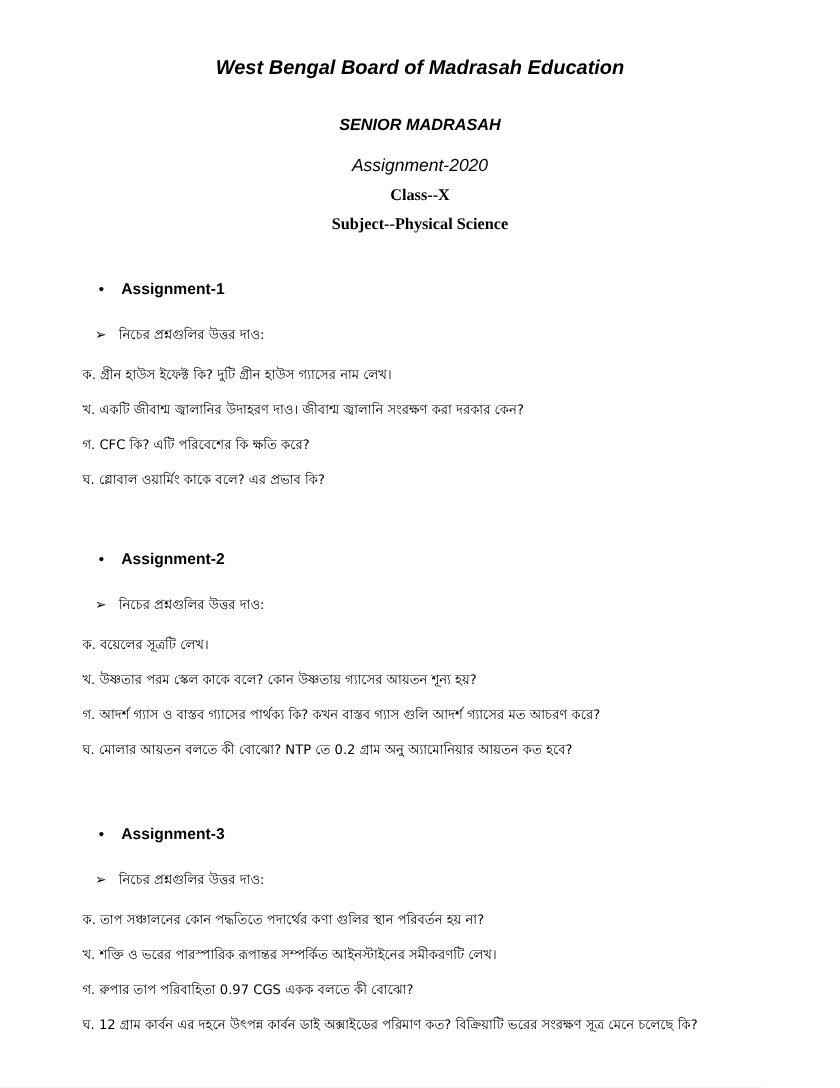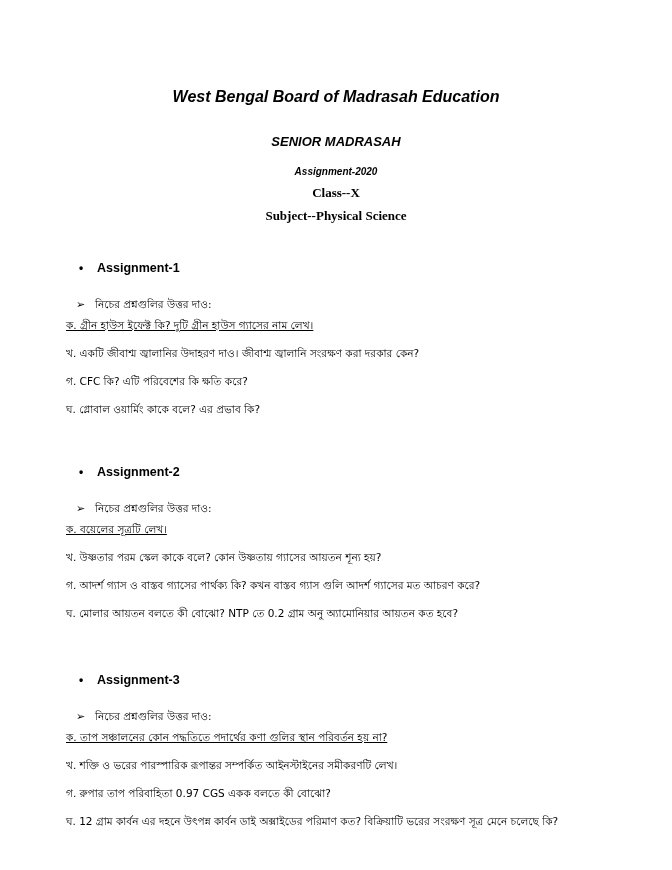--- a/index.html
+++ b/index.html
@@ -1,32 +1,32 @@
 <!DOCTYPE html>
 <html><head>
 <meta charset="utf-8">
 <style>
   html,body{margin:0;padding:0;background:#e8e8e8;}
   .page{
     width:672px;height:870px;margin:0 auto;background:#ffffff;color:#000000;
     font-family:"DejaVu Sans","Liberation Sans",sans-serif;
     position:relative;overflow:hidden;box-sizing:border-box;
   }
-  .header{ text-align:center; padding-top:88px; }
+  .header{ text-align:center; padding-top:46px; }
   .doc-title{
     font-family:"Liberation Sans","DejaVu Sans",sans-serif;
     font-size:16px;font-weight:bold;font-style:italic;line-height:1.1;
   }
   .doc-subtitle{
     font-family:"Liberation Sans","DejaVu Sans",sans-serif;
     font-size:13px;font-weight:bold;font-style:italic;margin-top:28px;
   }
   .doc-assignment{
     font-family:"Liberation Sans","DejaVu Sans",sans-serif;
-    font-size:10px;font-weight:bold;font-style:italic;margin-top:17px;
+    font-size:14px;font-weight:normal;font-style:italic;margin-top:17px;
   }
   .doc-class, .doc-subject{
     font-family:Liberation Serif, serif;
     font-size:13px;font-weight:bold;margin-top:8px;
   }
   .doc-subject{margin-top:7px;}
 
   .section{ margin-top:0; }
   .sec-heading{
     display:flex;align-items:baseline;
@@ -44,21 +44,21 @@
     padding-left:76px;margin-top:22px;
     font-size:10.5px;
   }
   .instruction .arrow{ width:19px;font-size:11px; }
 
   .question{
     margin:0;padding-left:66px;padding-right:40px;
     font-size:10.5px;line-height:1.25;
     margin-top:15px;
   }
-  .q-first{ margin-top:5px;text-decoration:underline; }
+  .q-first{ margin-top:17px; }
 </style>
 </head>
 <body>
 
 <div class="page">
 
   <div class="header">
     <div class="doc-title">West Bengal Board of Madrasah Education</div>
     <div class="doc-subtitle">SENIOR MADRASAH</div>
     <div class="doc-assignment">Assignment-2020</div>

